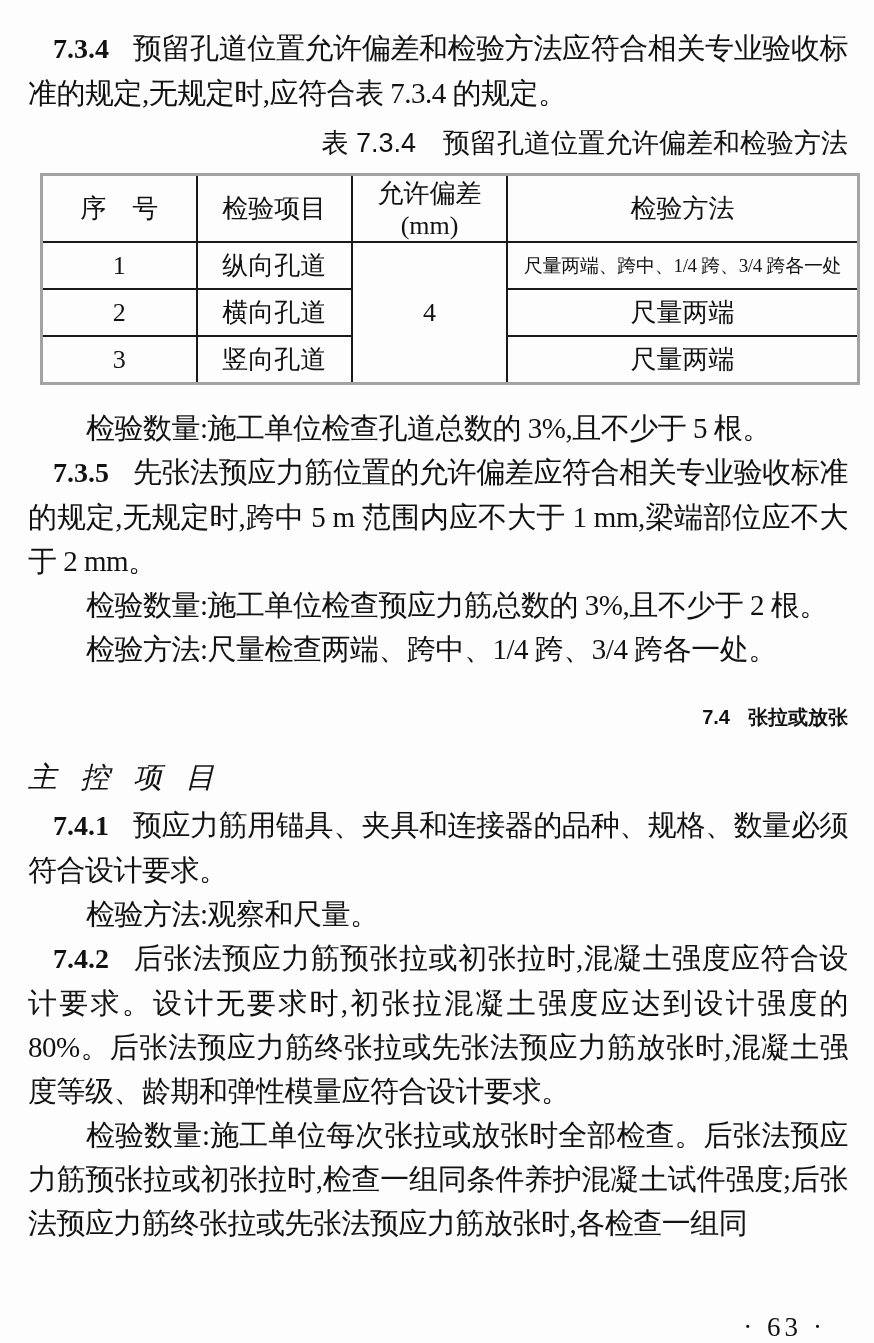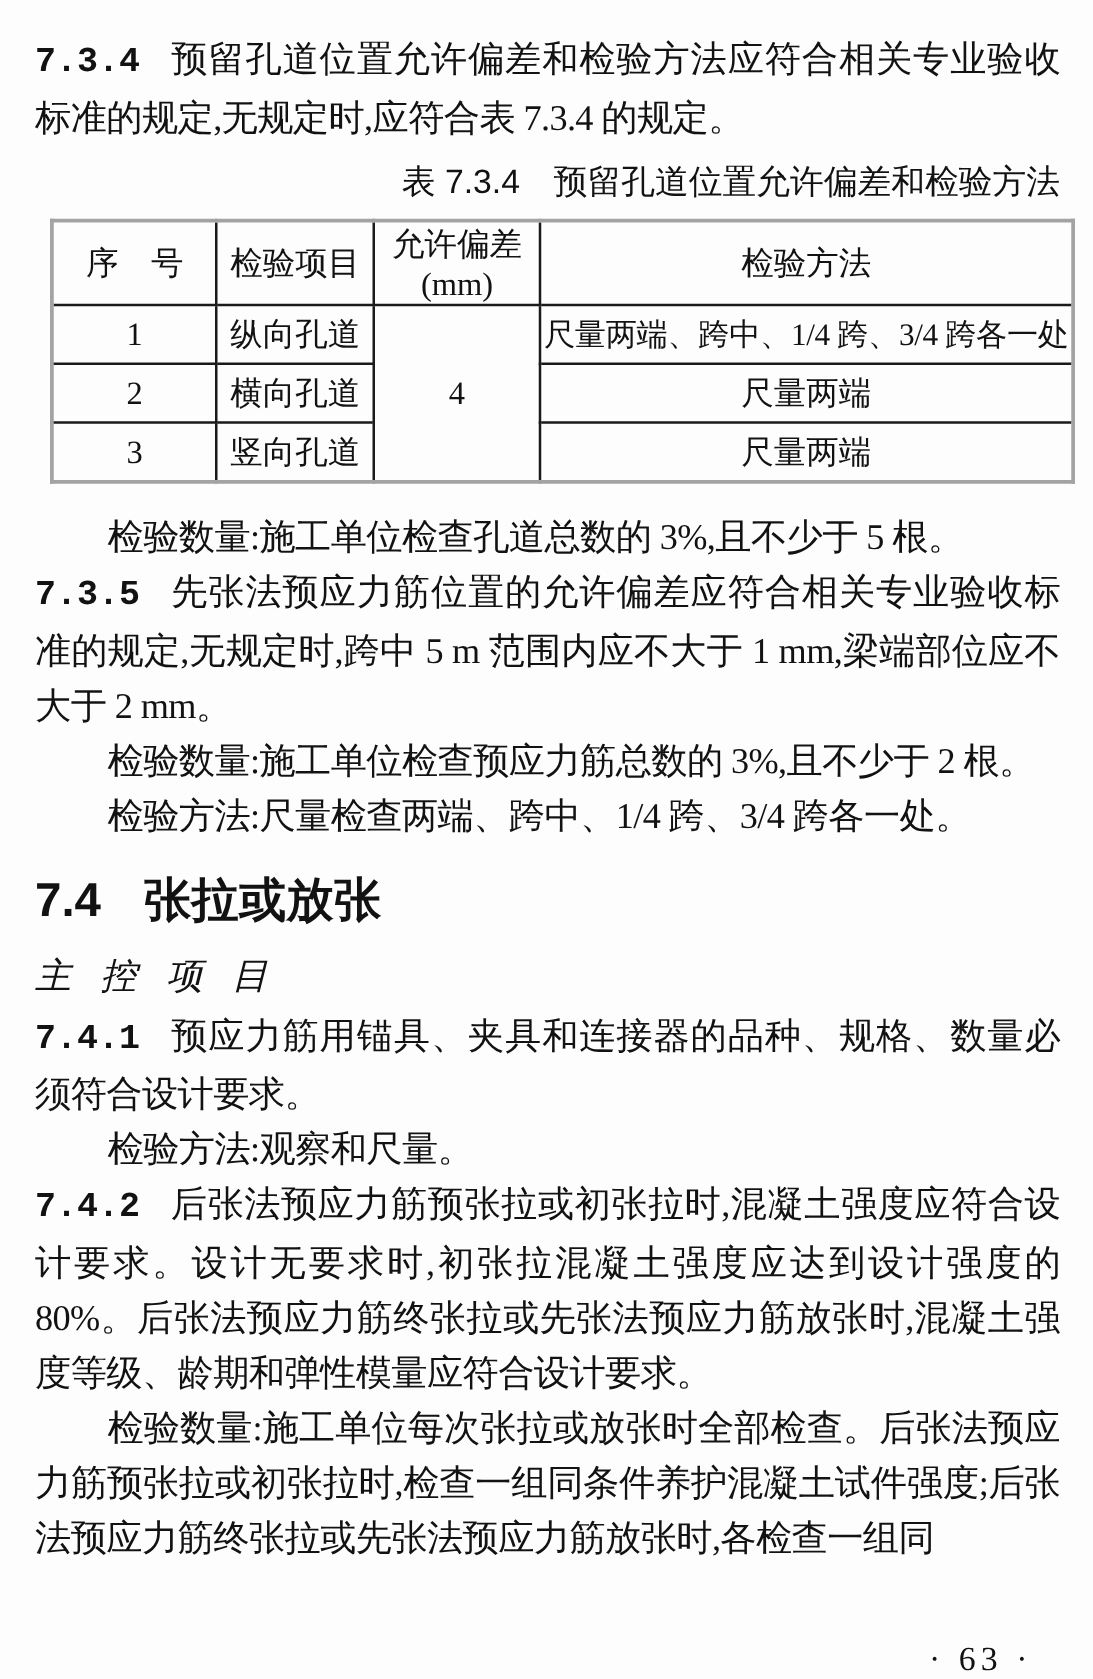--- a/index.html
+++ b/index.html
@@ -8,22 +8,22 @@
     background:#fdfdfd;color:#121212;
     font-family:"Liberation Serif","DejaVu Serif",serif;
     position:relative;
   }
   .page{padding:26px 26px 0 28px;box-sizing:border-box;width:874px;height:1343px;position:relative;}
   .para{
     font-size:29px;line-height:44px;letter-spacing:-0.5px;
     text-align:justify;margin:0;
   }
   .clause-num{
-    font-family:Liberation Mono, monospace;
-    font-weight:bold;font-size:28px;margin-right:0.85em;letter-spacing:0;
+    font-family:Liberation Serif, serif;
+    font-weight:bold;font-size:28px;margin-right:0.85em;letter-spacing:0;margin-left:25px;
   }
   .note{
     font-size:29px;line-height:44px;letter-spacing:-0.5px;
     text-align:justify;text-indent:2em;margin:0;
   }
   .table-caption{
     font-family:"Liberation Sans","DejaVu Sans",sans-serif;
     font-weight:normal;font-size:27px;line-height:36px;
     text-align:right;margin:10px 0 6px 0;letter-spacing:0;
   }
@@ -35,25 +35,25 @@
   table.spec th, table.spec td{
     border:2px solid #1a1a1a;text-align:center;vertical-align:middle;
     padding:0 2px;font-weight:normal;
   }
   table.spec th{height:44px;}
   table.spec td{height:45px;}
   th.col-no{width:19%;}
   th.col-item{width:19%;}
   th.col-dev{width:19%;}
   th.col-method{width:43%;}
-  td.method-long{font-size:25px;white-space:nowrap;letter-spacing:-0.3px;padding:0 1px;}
+  td.method-long{font-size:19px;white-space:nowrap;letter-spacing:-0.3px;padding:0 1px;}
   .section-heading{
     font-family:"Liberation Sans","DejaVu Sans",sans-serif;
-    font-weight:bold;font-size:38px;line-height:40px;
-    text-align:left;margin:26px 0 0 0;letter-spacing:0;
+    font-weight:bold;font-size:20px;line-height:40px;
+    text-align:right;margin:26px 0 0 0;letter-spacing:0;
   }
   .section-heading .sh-num{margin-right:0.9em;}
   .subheading{
     font-style:italic;font-size:29px;line-height:36px;
     margin:22px 0 8px 0;letter-spacing:0.28em;
   }
   .gap-after-table{margin-top:21px;}
   .page-number{
     position:absolute;right:48px;bottom:0;
     font-size:27px;letter-spacing:0.15em;

